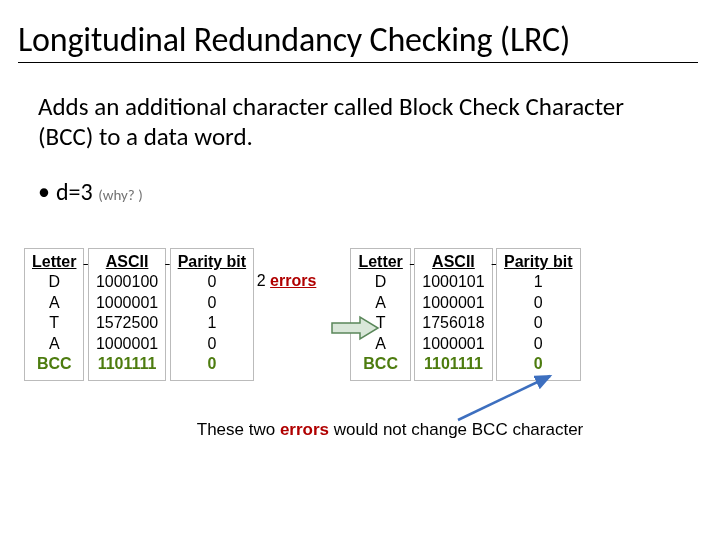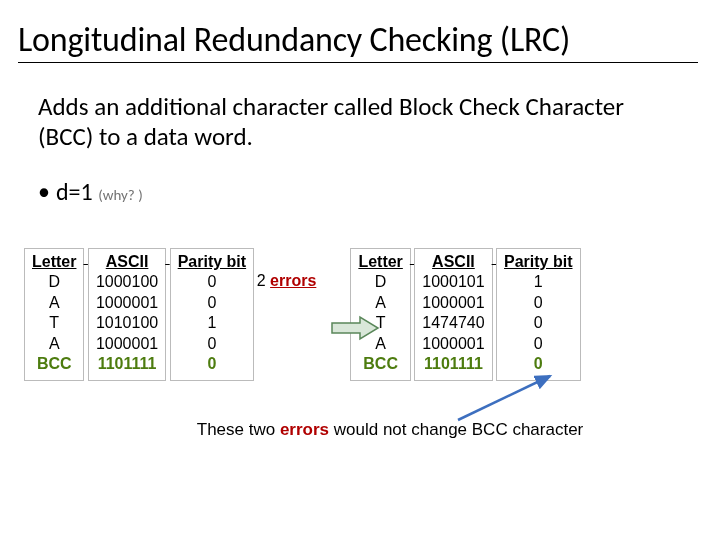--- a/index.html
+++ b/index.html
@@ -127,40 +127,40 @@
 <body>
 
 <div class="slide">
 
   <div class="title">Longitudinal Redundancy Checking (LRC)</div>
   <div class="title-underline"></div>
 
   <div class="desc">Adds an additional character called Block Check Character (BCC) to a data word.</div>
 
   <div class="bullet">
-    <span class="dot">•</span><span>d=1 </span><span class="why">(why? )</span>
+    <span class="dot">•</span><span>d=3 </span><span class="why">(why? )</span>
   </div>
 
   <div class="tables">
 
     
     <div class="tblgroup">
       <div class="col">
         <div class="hdr">Letter</div>
         <div class="row">D</div>
         <div class="row">A</div>
         <div class="row">T</div>
         <div class="row">A</div>
         <div class="row bccrow">BCC</div>
       </div>
       <div class="col">
         <div class="hdr">ASCII</div>
         <div class="row">1000100</div>
         <div class="row">1000001</div>
-        <div class="row">1010100</div>
+        <div class="row">1572500</div>
         <div class="row">1000001</div>
         <div class="row bccrow">1101111</div>
       </div>
       <div class="col">
         <div class="hdr">Parity bit</div>
         <div class="row">0</div>
         <div class="row">0</div>
         <div class="row">1</div>
         <div class="row">0</div>
         <div class="row bccrow">0</div>
@@ -181,21 +181,21 @@
         <div class="row">D</div>
         <div class="row">A</div>
         <div class="row">T</div>
         <div class="row">A</div>
         <div class="row bccrow">BCC</div>
       </div>
       <div class="col">
         <div class="hdr">ASCII</div>
         <div class="row">1000101</div>
         <div class="row">1000001</div>
-        <div class="row">1474740</div>
+        <div class="row">1756018</div>
         <div class="row">1000001</div>
         <div class="row bccrow">1101111</div>
       </div>
       <div class="col">
         <div class="hdr">Parity bit</div>
         <div class="row">1</div>
         <div class="row">0</div>
         <div class="row">0</div>
         <div class="row">0</div>
         <div class="row bccrow">0</div>

